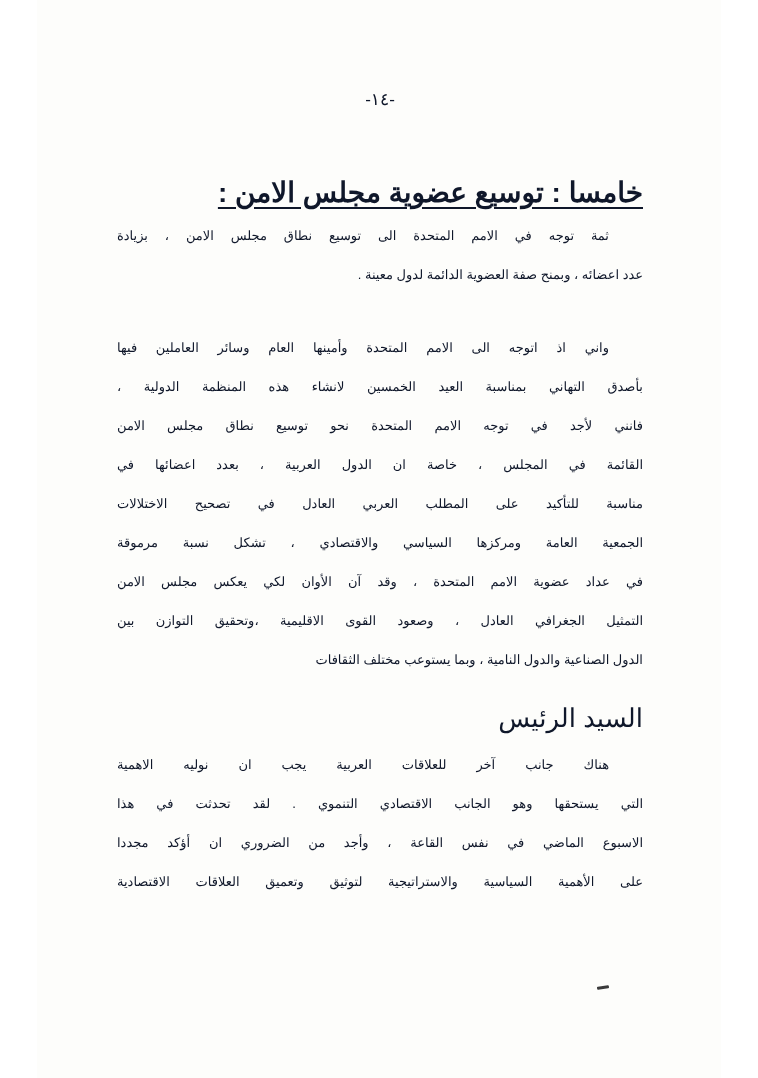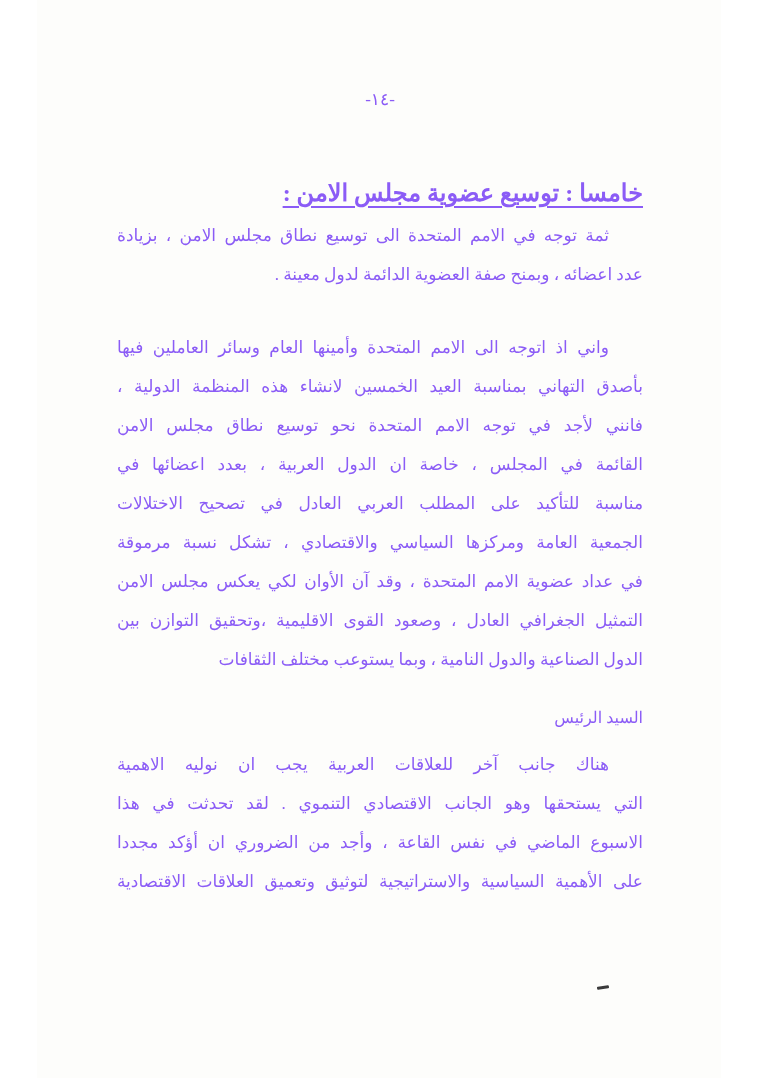--- a/index.html
+++ b/index.html
@@ -4,52 +4,52 @@
 <style>
   html,body{margin:0;padding:0;background:#ffffff;}
   .page{
     position:relative;
     width:684px;height:1078px;
     margin:0 auto;
     background:#fdfdfb;
     box-sizing:border-box;
     padding:0 78px 0 80px;
     direction:rtl;
-    font-family:Liberation Serif, serif;
-    color:#8b5cf6;
+    font-family:Liberation Sans, sans-serif;
+    color:#0f172a;
     overflow:hidden;
   }
   .page-number{
     padding-top:90px;
     text-align:center;
     font-size:17px;
     line-height:20px;
     letter-spacing:1px;
   }
   .heading{
     margin:70px 0 0 0;
-    font-size:24px;
+    font-size:28px;
     line-height:26px;
     font-weight:bold;
     text-decoration:underline;
     text-underline-offset:5px;
   }
-  .para{font-size:17px;line-height:39px;}
+  .para{font-size:13px;line-height:39px;}
   .para .line{
     text-align:justify;
     text-align-last:justify;
     white-space:normal;
   }
   .para.indent-first .line:first-child{text-indent:34px;}
   .para.short-last .line:last-child{text-align:left;text-align-last:right;}
   .para1{margin-top:10px;}
   .para2{margin-top:34px;}
   .subheading{
     margin:26px 0 0 0;
-    font-size:16px;
+    font-size:26px;
     line-height:26px;
     font-weight:normal;
   }
   .para3{margin-top:14px;}
   .artifact{
     position:absolute;
     left:560px;top:986px;
     width:12px;height:3px;
     background:#3a3a3a;
     border-radius:1px;

